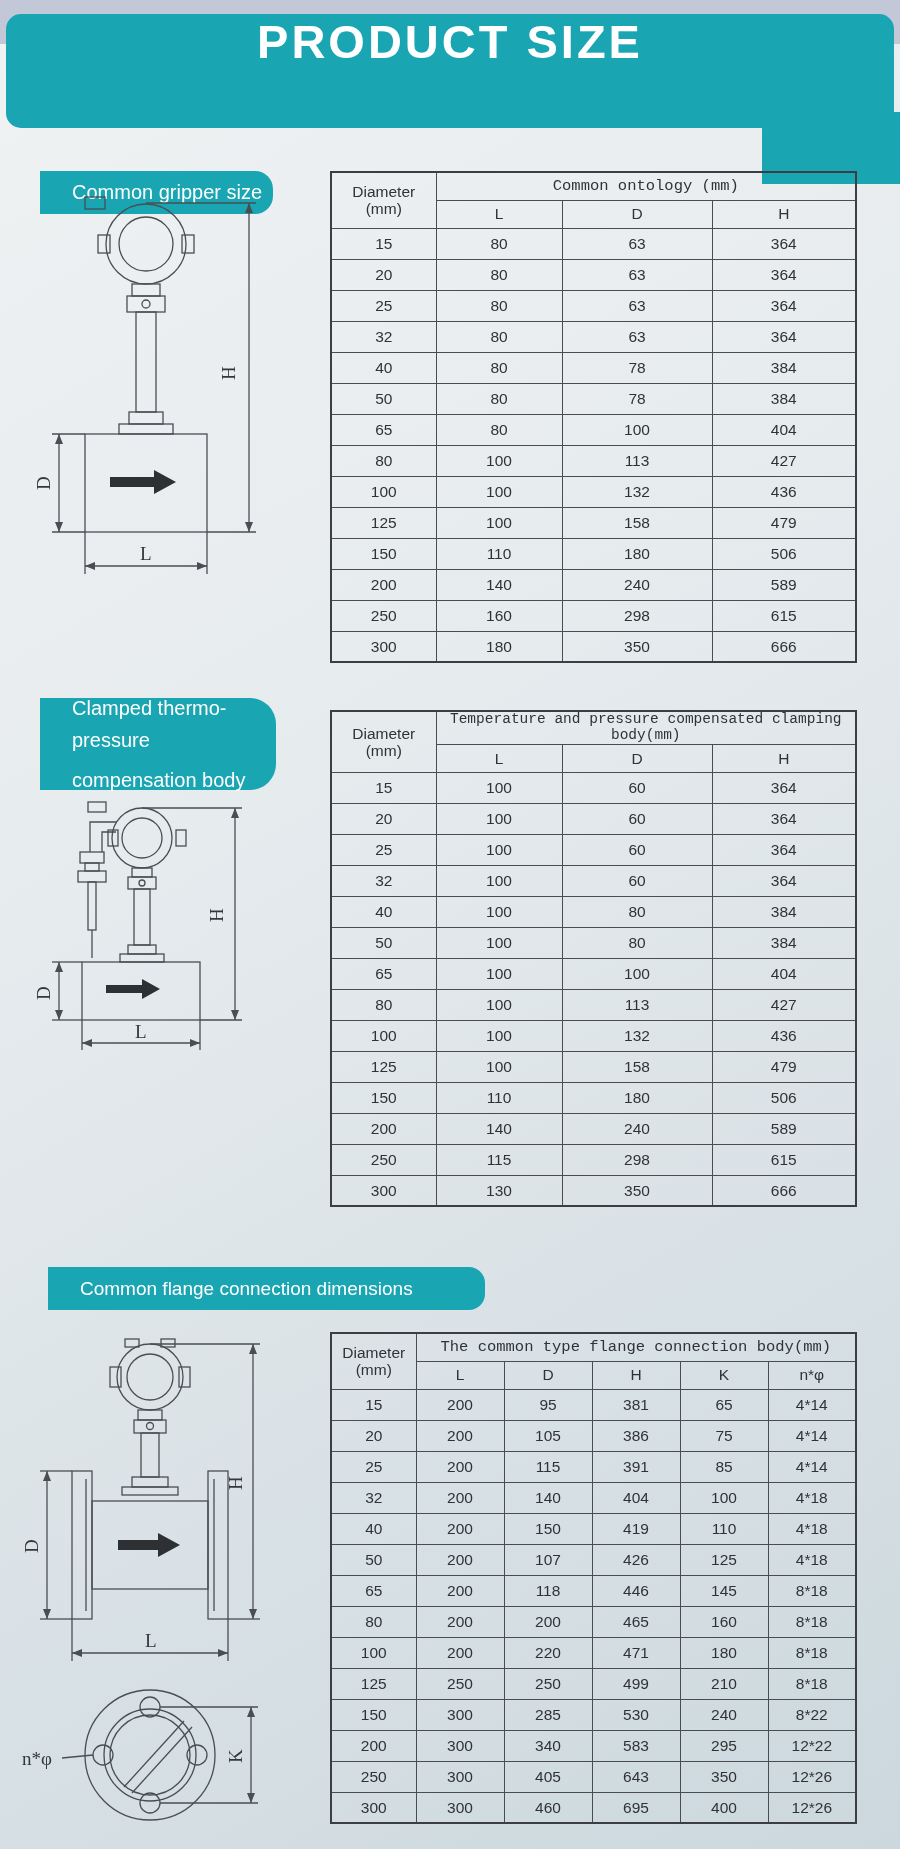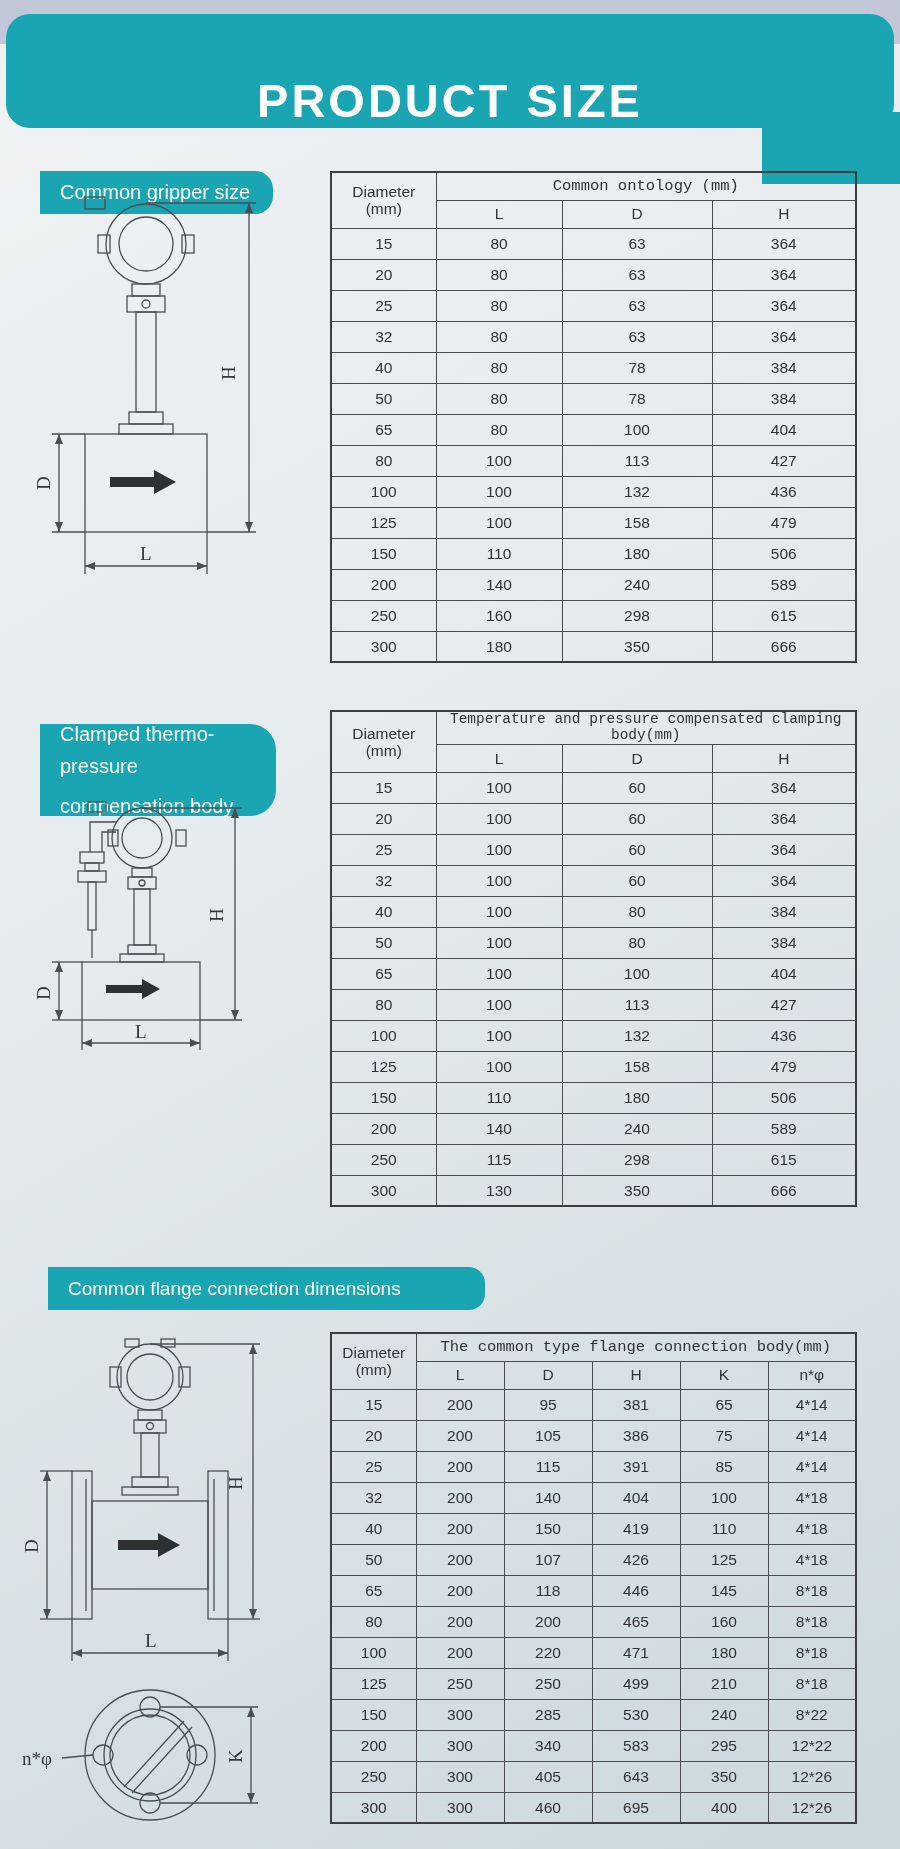--- a/index.html
+++ b/index.html
@@ -4,33 +4,33 @@
 <style>
   html,body{margin:0;padding:0;}
   .page{
     position:relative;width:900px;height:1849px;overflow:hidden;
     font-family:"Liberation Sans","DejaVu Sans",sans-serif;
     background:linear-gradient(150deg,#f0f2f3 0%,#e6ebee 40%,#ccd8de 100%);
   }
   .top-strip{position:absolute;top:0;left:0;width:900px;height:44px;background:#c3c8d9;}
   .header-band{
     position:absolute;top:14px;left:6px;width:888px;height:114px;
-    background:#19a5b2;border-radius:24px;
-    display:flex;align-items:flex-end;justify-content:center;
+    background:#19a5b2;border-radius:15px;
+    display:flex;align-items:flex-start;justify-content:center;
   }
   .header-band h1{margin:0;color:#ffffff;font-size:47px;font-weight:bold;letter-spacing:3px;}
   .corner-accent{position:absolute;top:112px;right:0;width:138px;height:72px;background:#19a5b2;}
 
   .badge{
     position:absolute;background:#19a5b2;color:#ffffff;
     display:flex;flex-direction:column;justify-content:center;
-    padding-left:20px;box-sizing:border-box;
+    padding-left:32px;box-sizing:border-box;
   }
   .badge-1{left:40px;top:171px;width:233px;height:43px;font-size:20px;border-radius:0 18px 18px 0;}
-  .badge-2{left:40px;top:724px;width:236px;height:92px;font-size:20px;line-height:1.6;border-radius:0 26px 26px 0;gap:8px;}
+  .badge-2{left:40px;top:698px;width:236px;height:92px;font-size:20px;line-height:1.6;border-radius:0 26px 26px 0;gap:8px;}
   .badge-3{left:48px;top:1267px;width:437px;height:43px;font-size:19px;border-radius:0 16px 16px 0;}
 
   table.dimtable{
     position:absolute;border-collapse:collapse;table-layout:fixed;
     width:525px;color:#303336;border:2px solid #3b3f43;
   }
   table.dimtable th,table.dimtable td{
     border:1px solid #494d52;font-weight:normal;text-align:center;
     padding:0;font-size:15.5px;line-height:1.1;
   }

